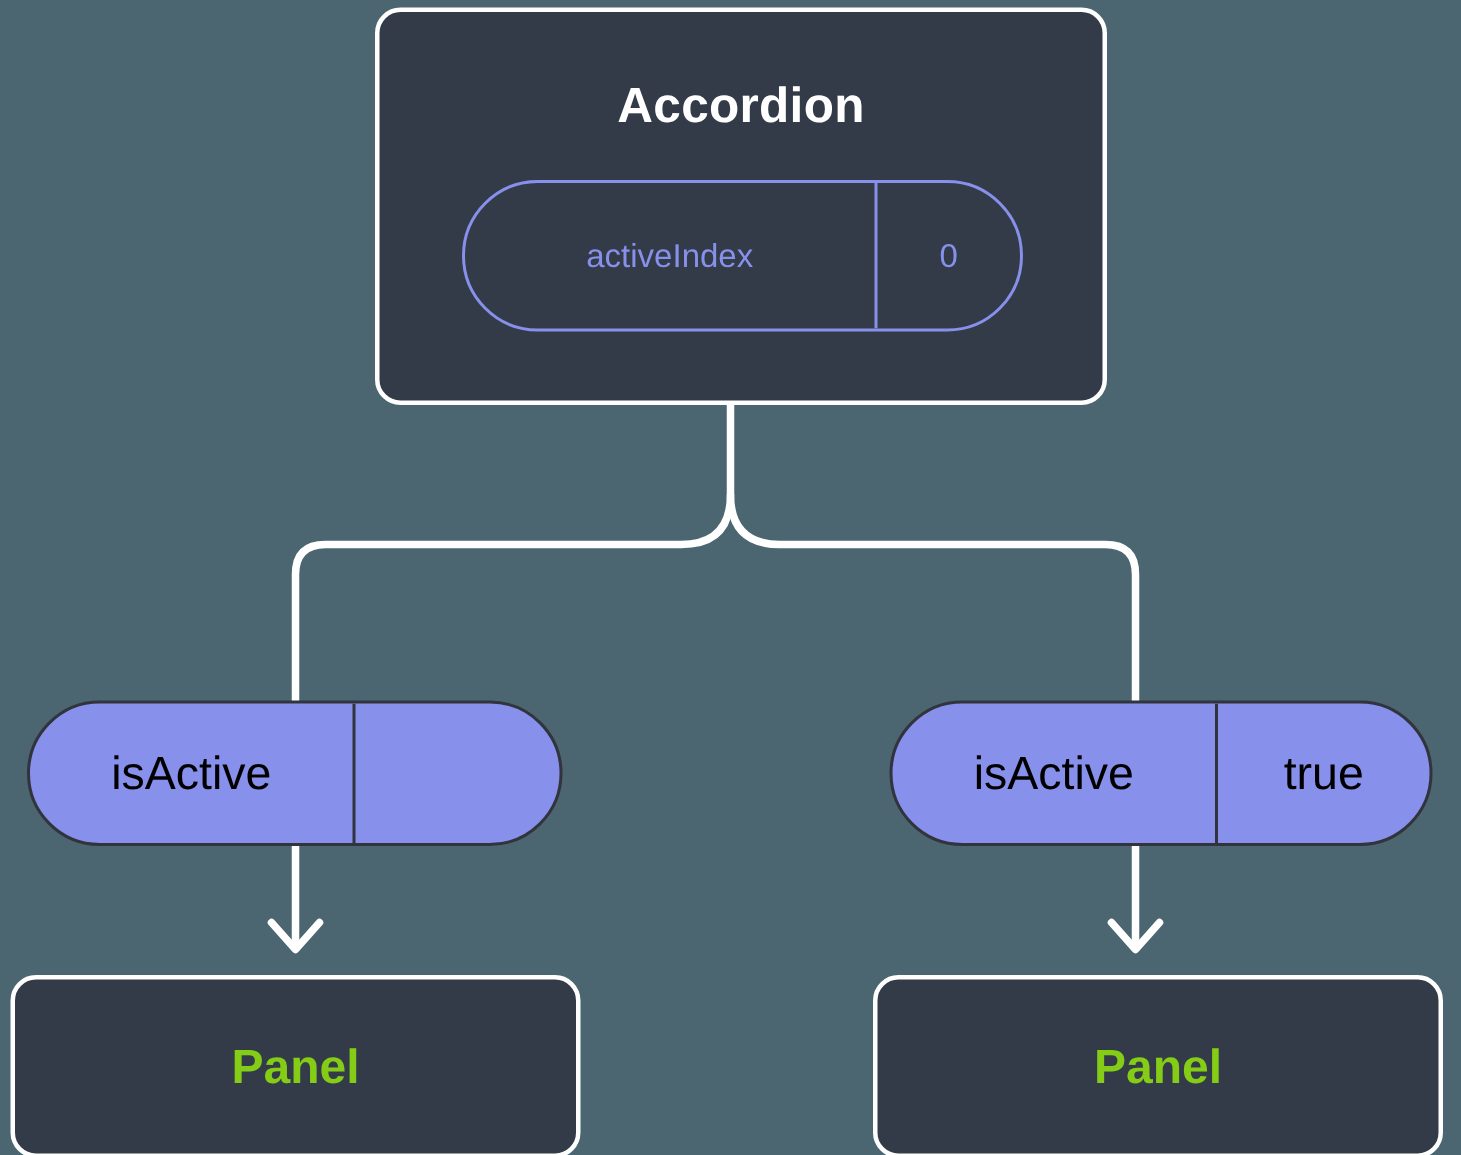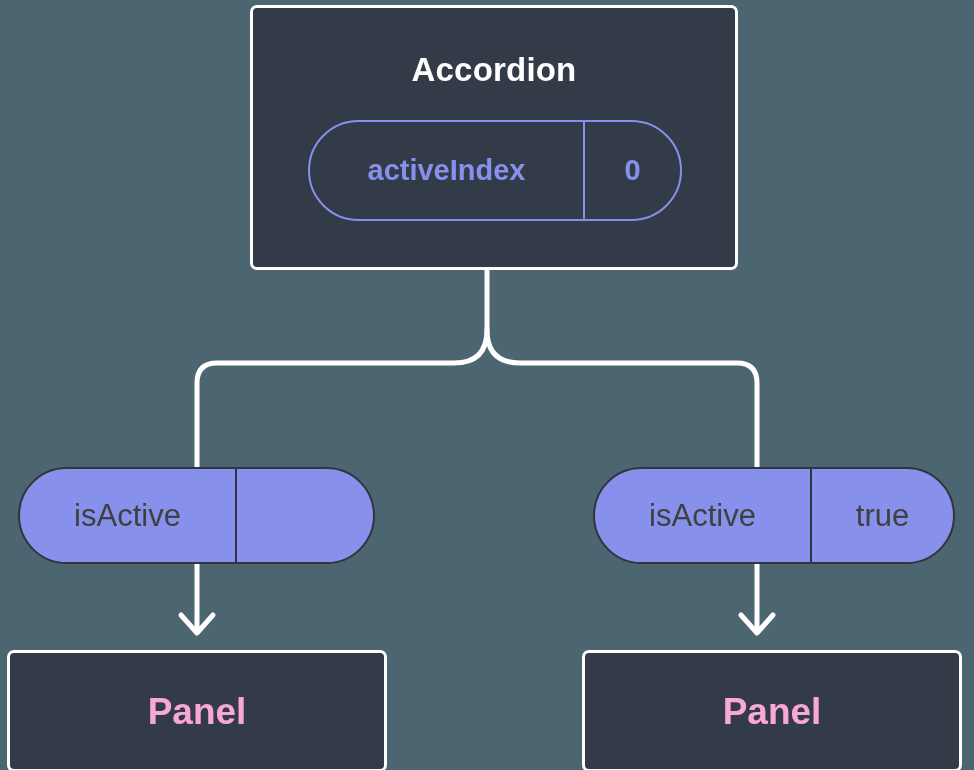--- a/index.html
+++ b/index.html
@@ -28,21 +28,21 @@
     height: 770px;
     pointer-events: none;
   }
 
   
   .node-box {
     position: absolute;
     box-sizing: border-box;
     background: #333b49;
     border: 3px solid #ffffff;
-    border-radius: 7px;
+    border-radius: 17px;
     display: flex;
     flex-direction: column;
     align-items: center;
   }
   #accordion-node {
     left: 250px;
     top: 5px;
     width: 488px;
     height: 265px;
     justify-content: flex-start;
@@ -72,22 +72,22 @@
     top: 120px;
     width: 374px;
     height: 101px;
   }
   .badge-outline .badge-key,
   .badge-outline .badge-val {
     display: flex;
     align-items: center;
     justify-content: center;
     color: #8790ea;
-    font-size: 29px;
-    font-weight: 700;
+    font-size: 22px;
+    font-weight: 400;
     user-select: none;
   }
   .badge-outline .badge-key {
     width: 273px;
     border-right: 2px solid #8790ea;
   }
   .badge-outline .badge-val {
     flex: 1;
   }
 
@@ -100,21 +100,21 @@
     background: #8790ea;
     border: 2px solid #31343d;
     border-radius: 999px;
     overflow: hidden;
   }
   .pill .pill-key,
   .pill .pill-val {
     display: flex;
     align-items: center;
     justify-content: center;
-    color: #404040;
+    color: #000000;
     font-size: 31px;
     font-weight: 400;
     user-select: none;
   }
   .pill .pill-key {
     border-right: 2px solid #31343d;
   }
   .pill .pill-val {
     flex: 1;
   }
@@ -144,22 +144,22 @@
     justify-content: center;
   }
   #panel-right {
     left: 582px;
     top: 650px;
     width: 380px;
     height: 122px;
     justify-content: center;
   }
   .panel-title {
-    color: #f9a8d4;
-    font-size: 37px;
+    color: #84cc16;
+    font-size: 32px;
     font-weight: 700;
     line-height: 1;
     user-select: none;
   }
 </style>
 </head>
 <body>
 
 <div id="canvas">
 

